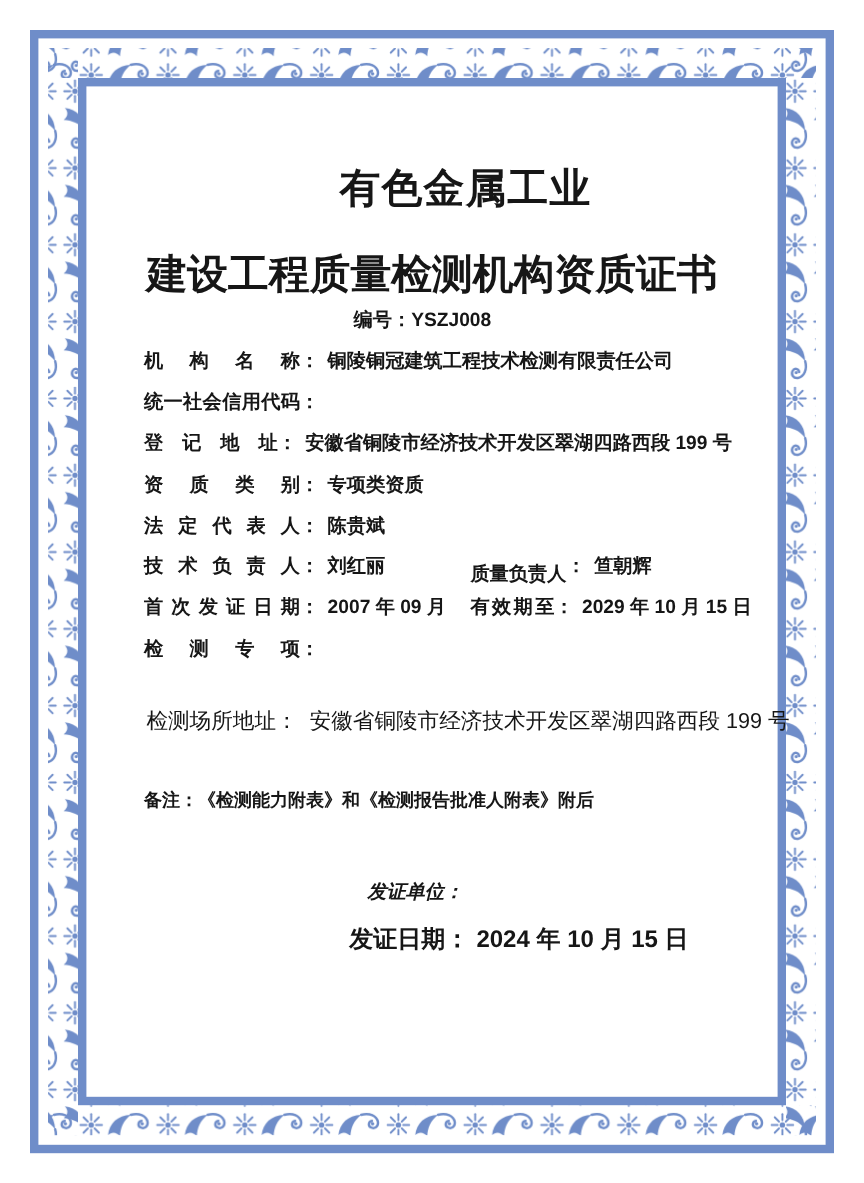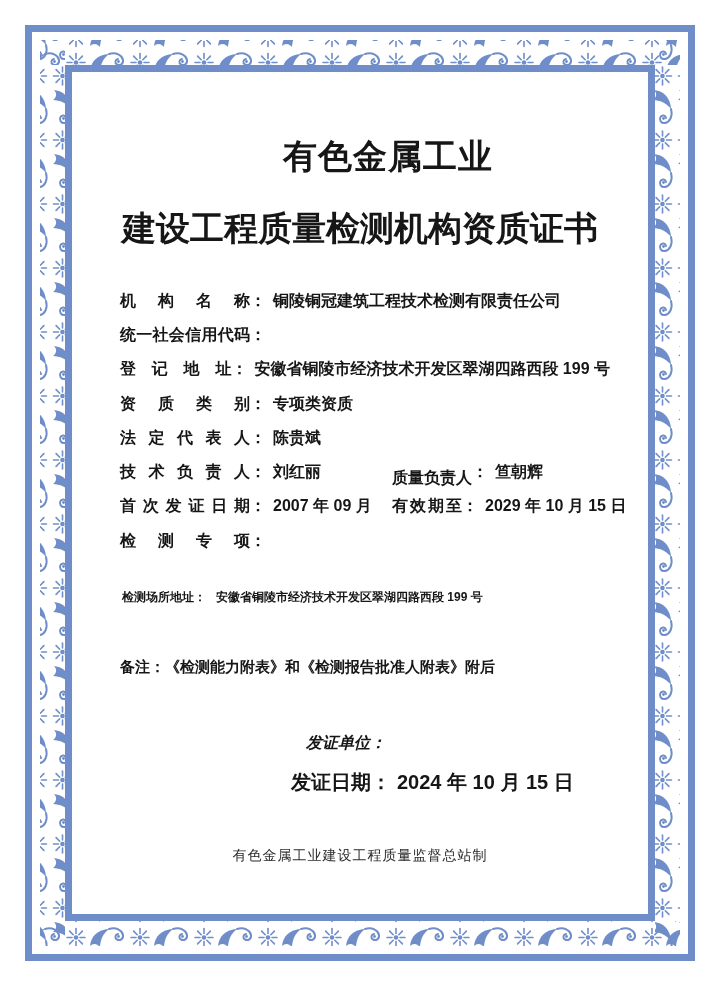--- a/index.html
+++ b/index.html
@@ -35,21 +35,21 @@
   .row{position:relative;height:34.3px;display:flex;align-items:center;white-space:nowrap;}
   .lbl{display:inline-flex;justify-content:space-between;width:130px;}
   .lbl2s{display:inline-flex;justify-content:space-between;width:70px;}
   .lbl2c{display:inline;margin-top:12px;}
   .colon{display:inline-block;}
   .val{margin-left:7px;}
   .col2{position:absolute;left:272px;top:0;height:100%;display:flex;align-items:center;}
 
   .site{
     position:absolute;top:589px;left:122px;width:500px;
-    font-size:12px;font-weight:700;white-space:nowrap;
+    font-size:18px;font-weight:400;white-space:nowrap;
   }
   .site .val{margin-left:10px;}
   .remark{
     position:absolute;top:658px;left:120px;width:500px;
     font-size:15px;font-weight:700;white-space:nowrap;
   }
   .issuer{
     position:absolute;top:733px;left:306px;
     font-size:16px;font-weight:700;white-space:nowrap;font-style:italic;
   }
@@ -104,20 +104,21 @@
     <rect x="40" y="921" width="640" height="25" fill="url(#ornH)"></rect>
     <rect x="40" y="40" width="25" height="906" fill="url(#ornV)"></rect>
     <rect x="655" y="40" width="25" height="906" fill="url(#ornV)"></rect>
   </svg>
 
   <div class="content">
 
     <div class="title1">有色金属工业</div>
     <div class="title2">建设工程质量检测机构资质证书</div>
 
+    <div class="serial"><span>编号</span><span>：</span><span>YSZJ008</span></div>
 
     <div class="rows">
 
       <div class="row">
         <span class="lbl">
             <span>机</span>
             <span>构</span>
             <span>名</span>
             <span>称</span>
           </span>
@@ -226,16 +227,15 @@
     </div>
 
     <div class="site"><span>检测场所地址</span><span class="colon">：</span><span class="val">安徽省铜陵市经济技术开发区翠湖四路西段 199 号</span></div>
 
     <div class="remark">备注：《检测能力附表》和《检测报告批准人附表》附后</div>
 
     <div class="issuer"><span>发证单位</span><span class="colon">：</span></div>
 
     <div class="issuedate"><span>发证日期</span><span class="colon">：</span><span class="val">2024 年 10 月 15 日</span></div>
 
-    <div class="footer">有色金属工业建设工程质量监督总站制</div>
 
   </div>
 </div>
 
 </body></html>

